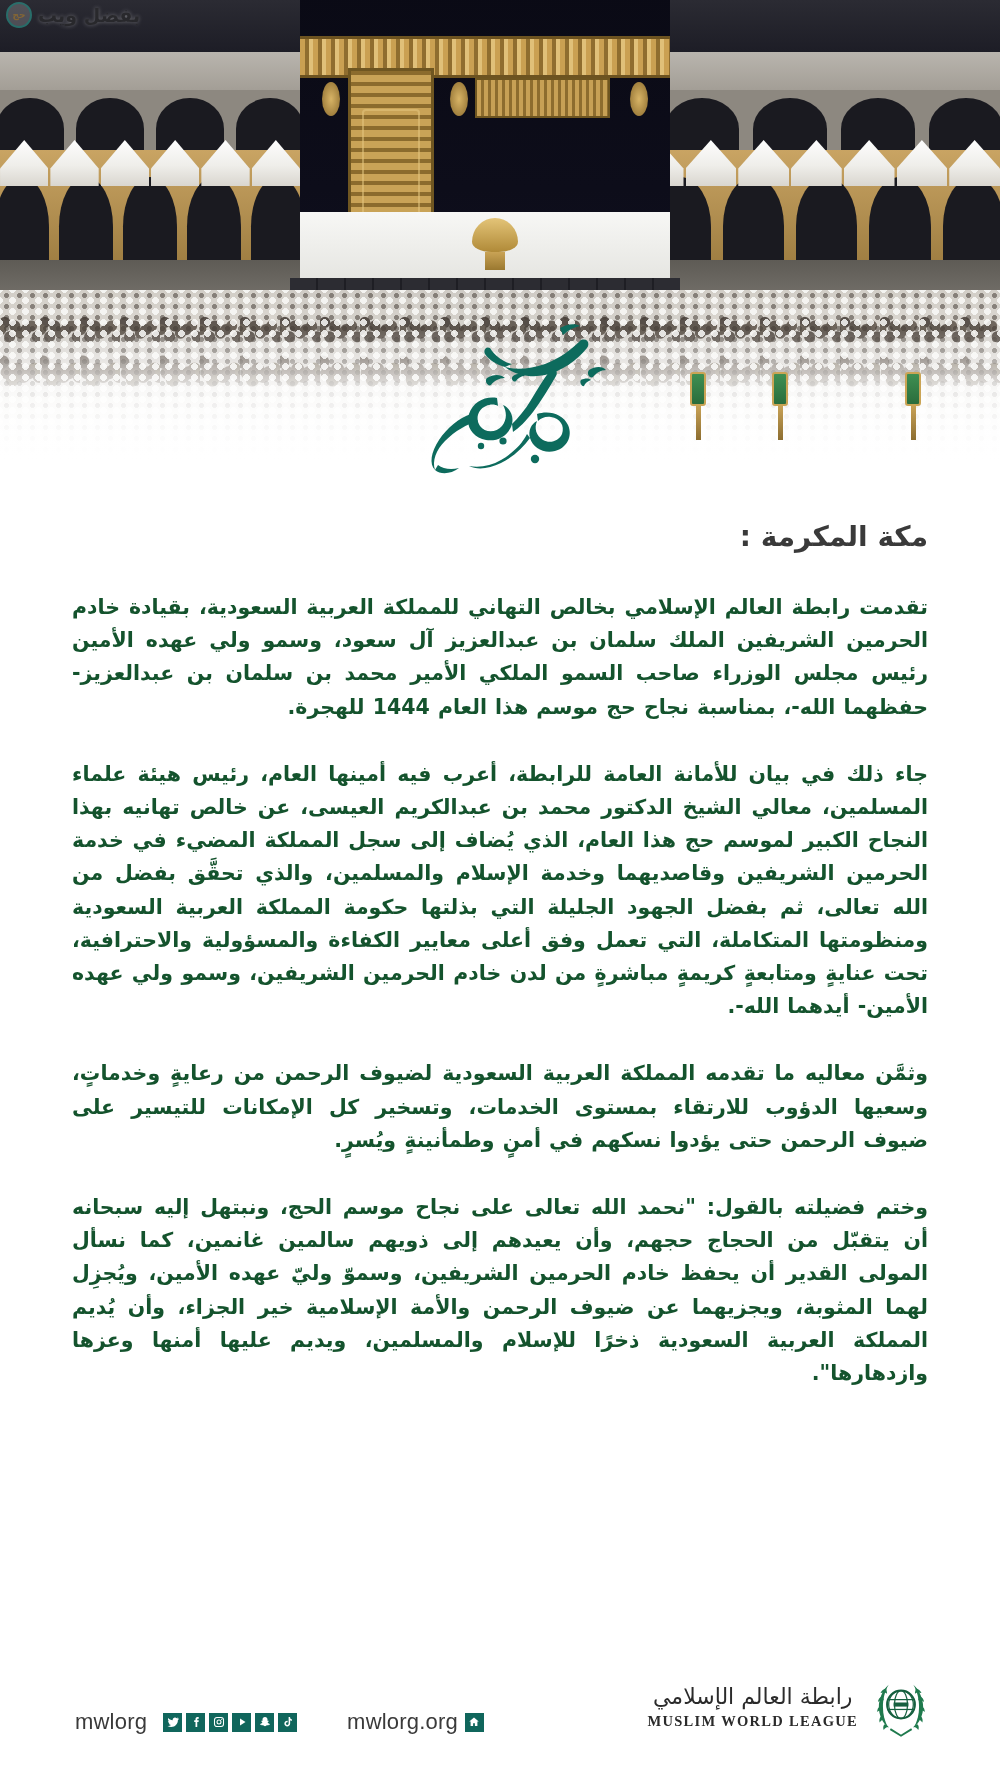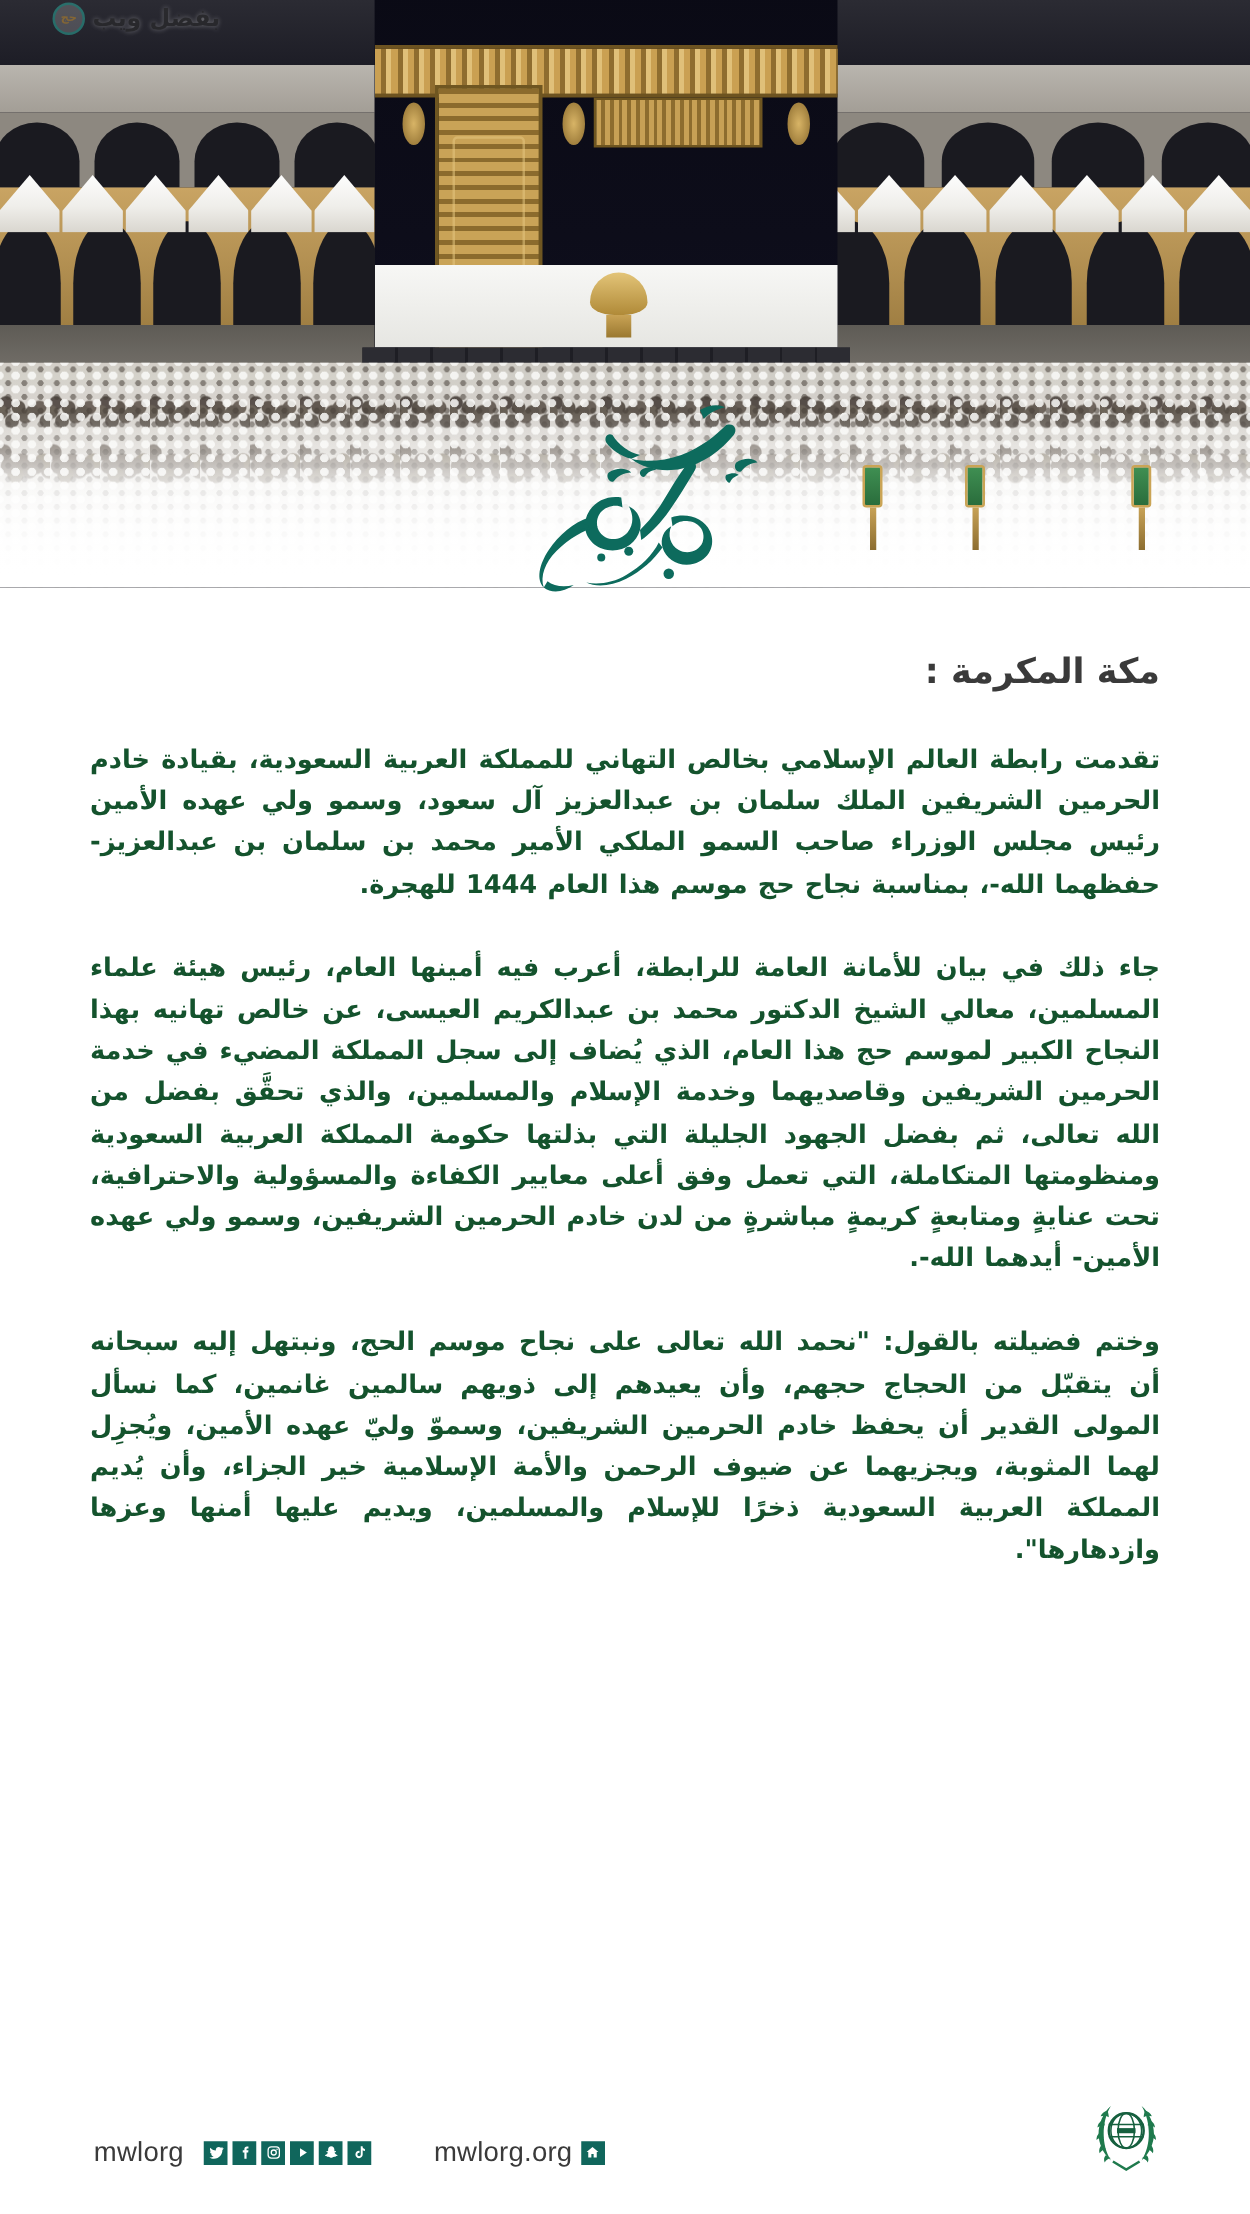--- a/index.html
+++ b/index.html
@@ -292,21 +292,20 @@
     width:26px; height:26px;
     border-radius:50%;
     border:2px solid #2aa79a;
     background:rgba(255,255,255,.35);
     display:flex;
     align-items:center;
     justify-content:center;
     font-size:9px;
     color:#d09a3a;
     font-weight:bold;
-    margin-left:36px;
   }
   .watermark .wm-text {
     font-size:19px;
     color:#2b2b2b;
     font-weight:bold;
     letter-spacing:.5px;
     text-shadow:0 0 4px rgba(255,255,255,.6);
   }
 
   
@@ -600,20 +599,21 @@
       </g>
     </svg>
   </div>
 
   <div class="content">
 
     <div class="dateline">مكة المكرمة :</div>
 
     <p class="para">تقدمت رابطة العالم الإسلامي بخالص التهاني للمملكة العربية السعودية، بقيادة خادم الحرمين الشريفين الملك سلمان بن عبدالعزيز آل سعود، وسمو ولي عهده الأمين رئيس مجلس الوزراء صاحب السمو الملكي الأمير محمد بن سلمان بن عبدالعزيز- حفظهما الله-، بمناسبة نجاح حج موسم هذا العام 1444 للهجرة.</p>
     <p class="para">جاء ذلك في بيان للأمانة العامة للرابطة، أعرب فيه أمينها العام، رئيس هيئة علماء المسلمين، معالي الشيخ الدكتور محمد بن عبدالكريم العيسى، عن خالص تهانيه بهذا النجاح الكبير لموسم حج هذا العام، الذي يُضاف إلى سجل المملكة المضيء في خدمة الحرمين الشريفين وقاصديهما وخدمة الإسلام والمسلمين، والذي تحقَّق بفضل من الله تعالى، ثم بفضل الجهود الجليلة التي بذلتها حكومة المملكة العربية السعودية ومنظومتها المتكاملة، التي تعمل وفق أعلى معايير الكفاءة والمسؤولية والاحترافية، تحت عنايةٍ ومتابعةٍ كريمةٍ مباشرةٍ من لدن خادم الحرمين الشريفين، وسمو ولي عهده الأمين- أيدهما الله-.</p>
+    <p class="para">وثمَّن معاليه ما تقدمه المملكة العربية السعودية لضيوف الرحمن من رعايةٍ وخدماتٍ، وسعيها الدؤوب للارتقاء بمستوى الخدمات، وتسخير كل الإمكانات للتيسير على ضيوف الرحمن حتى يؤدوا نسكهم في أمنٍ وطمأنينةٍ ويُسرٍ.</p>
     <p class="para">وختم فضيلته بالقول: "نحمد الله تعالى على نجاح موسم الحج، ونبتهل إليه سبحانه أن يتقبّل من الحجاج حجهم، وأن يعيدهم إلى ذويهم سالمين غانمين، كما نسأل المولى القدير أن يحفظ خادم الحرمين الشريفين، وسموّ وليّ عهده الأمين، ويُجزِل لهما المثوبة، ويجزيهما عن ضيوف الرحمن والأمة الإسلامية خير الجزاء، وأن يُديم المملكة العربية السعودية ذخرًا للإسلام والمسلمين، ويديم عليها أمنها وعزها وازدهارها".</p>
 
   </div>
 
   <div class="footer">
 
     <div class="footer-left">
 
       <span class="handle">mwlorg</span>
 
@@ -664,20 +664,24 @@
         <a class="sbtn">
           <svg width="12" height="12" viewBox="0 0 24 24" fill="#fff">
             <path d="M12 3L2.5 11h2.7v9h5v-5.6h3.6V20h5v-9h2.7z"></path>
           </svg>
         </a>
       </div>
 
     </div>
 
     <div class="footer-right">
+      <div class="mwl-wordmark">
+        <div class="mwl-ar">رابطة العالم الإسلامي</div>
+        <div class="mwl-en">MUSLIM WORLD LEAGUE</div>
+      </div>
       <div class="mwl-emblem">
         <svg viewBox="0 0 70 78" width="58" height="64">
 
           <g fill="#1f7a4d">
             <path d="M20 12c-8 7-12 18-12 27s4 19 12 26c-5-8-7-17-7-26s2-19 7-27z"></path>
             <path d="M17 16c-3 1-6 3-7 6 3-1 6-1 8 1 0-3-1-5-1-7z"></path>
             <path d="M12 26c-3 1-5 4-5 7 2-2 5-3 7-2 0-2-1-4-2-5z"></path>
             <path d="M10 38c-3 1-4 4-4 7 2-2 5-3 7-2-1-2-2-4-3-5z"></path>
             <path d="M11 50c-2 2-3 5-2 8 2-3 4-4 6-4-1-2-2-3-4-4z"></path>
             <path d="M15 60c-2 2-2 5-1 7 1-2 4-4 6-4-2-1-3-2-5-3z"></path>

